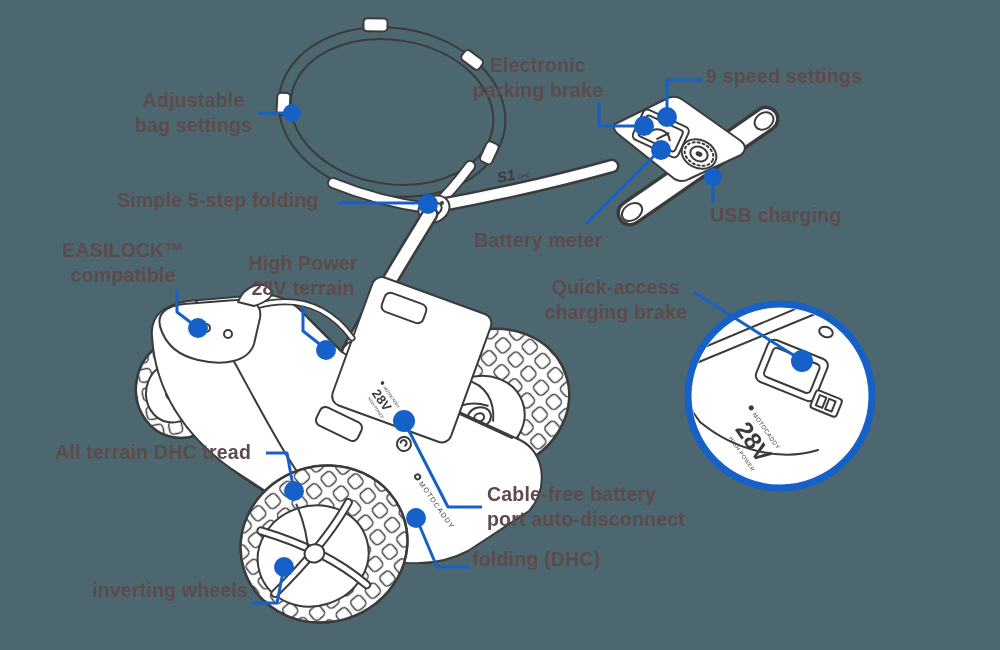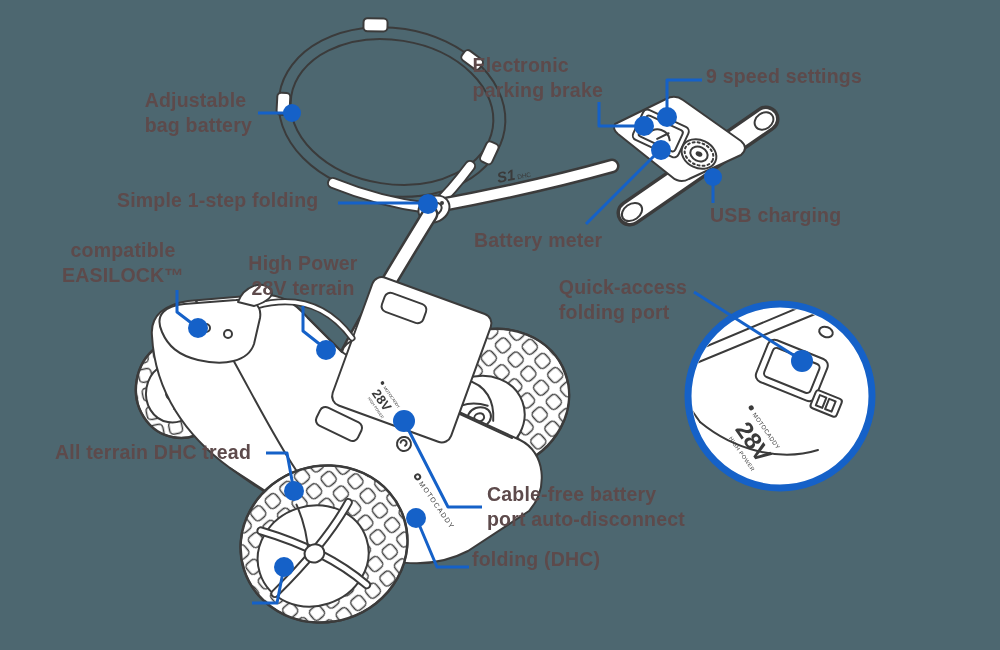--- a/index.html
+++ b/index.html
@@ -6,21 +6,21 @@
     --bg:#4d6770; --accent:#1561c8; --label:#5d4a4b; --ink:#3b3b3b;
   }
   html,body{margin:0;padding:0;background:#222;}
   .stage{position:relative;width:1000px;height:650px;background:var(--bg);overflow:hidden;
          font-family:"Liberation Sans",sans-serif;}
   svg{position:absolute;left:0;top:0;}
   svg text{font-family:"Liberation Sans",sans-serif;}
   .label{position:absolute;font-size:19.5px;line-height:25px;font-weight:700;
          color:var(--label);white-space:nowrap;letter-spacing:.2px;}
   .label span{display:block;}
-  .r{text-align:left}
+  .r{text-align:center}
   .c{text-align:center}
   .o{fill:none;stroke:var(--ink);stroke-width:2;stroke-linecap:round;stroke-linejoin:round}
   .w{fill:#fff;stroke:var(--ink);stroke-width:2;stroke-linejoin:round}
   .td{fill:none;stroke:var(--ink);stroke-linecap:round}
   .tw{fill:none;stroke:#fff;stroke-linecap:round}
   .leader{fill:none;stroke:var(--accent);stroke-width:3;stroke-linejoin:round}
   .dot{fill:var(--accent)}
   .inkt{fill:var(--ink)}
 </style>
 </head>
@@ -222,56 +222,57 @@
     <circle class="dot" cx="802" cy="361" r="11"></circle>
     <circle class="dot" cx="294" cy="491" r="10"></circle>
     <circle class="dot" cx="404" cy="421" r="11"></circle>
     <circle class="dot" cx="416" cy="518" r="10"></circle>
     <circle class="dot" cx="284" cy="567" r="10"></circle>
   </g>
 </svg>
 
 <div class="label r" style="right:748px;top:88px">
   <span>Adjustable</span>
-  <span>bag battery</span>
+  <span>bag settings</span>
 </div>
 <div class="label r" style="right:397px;top:53px">
   <span>Electronic</span>
   <span>parking brake</span>
 </div>
 <div class="label" style="left:706px;top:64px">
   <span>9 speed settings</span>
 </div>
 <div class="label" style="left:710px;top:203px">
   <span>USB charging</span>
 </div>
 <div class="label" style="left:474px;top:228px">
   <span>Battery meter</span>
 </div>
 <div class="label" style="left:117px;top:188px">
-  <span>Simple 1-step folding</span>
+  <span>Simple 5-step folding</span>
 </div>
 <div class="label c" style="left:52px;width:142px;top:238px">
+  <span>EASILOCK™</span>
   <span>compatible</span>
-  <span>EASILOCK™</span>
 </div>
 <div class="label c" style="left:243px;width:120px;top:251px">
   <span>High Power</span>
   <span>28V terrain</span>
 </div>
 <div class="label r" style="right:313px;top:275px">
   <span>Quick-access</span>
-  <span>folding port</span>
+  <span>charging brake</span>
 </div>
 <div class="label" style="left:55px;top:440px">
   <span>All terrain DHC tread</span>
 </div>
 <div class="label" style="left:487px;top:482px">
   <span>Cable-free battery</span>
   <span>port auto-disconnect</span>
 </div>
 <div class="label" style="left:472px;top:547px">
   <span>folding (DHC)</span>
 </div>
 <div class="label r" style="right:752px;top:578px">
+  <span>inverting wheels</span>
 </div>
 
 </div>
 
 </body></html>

